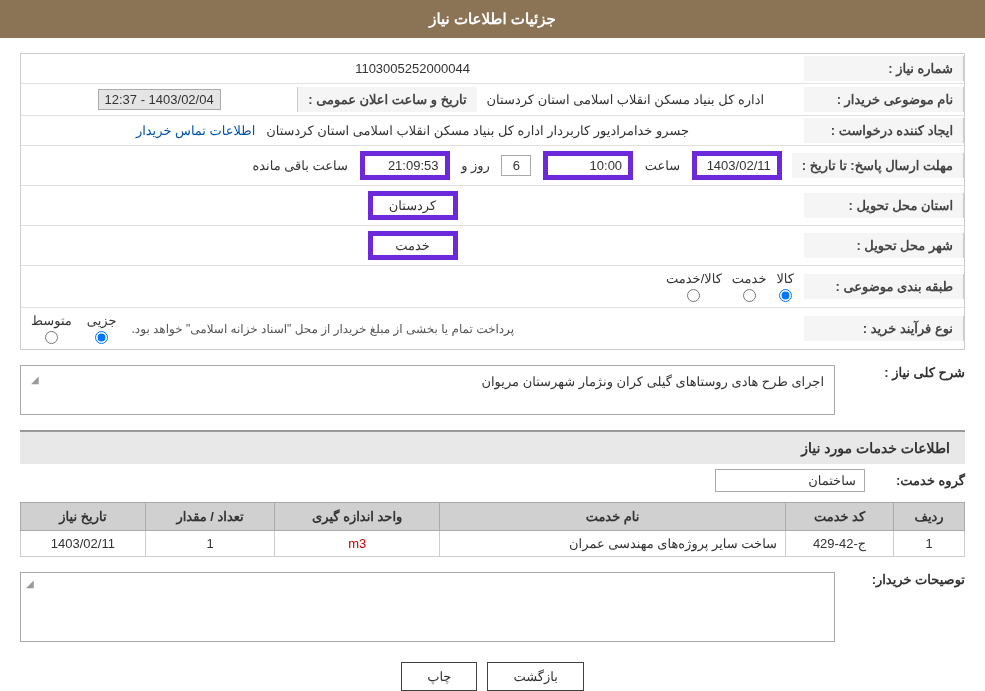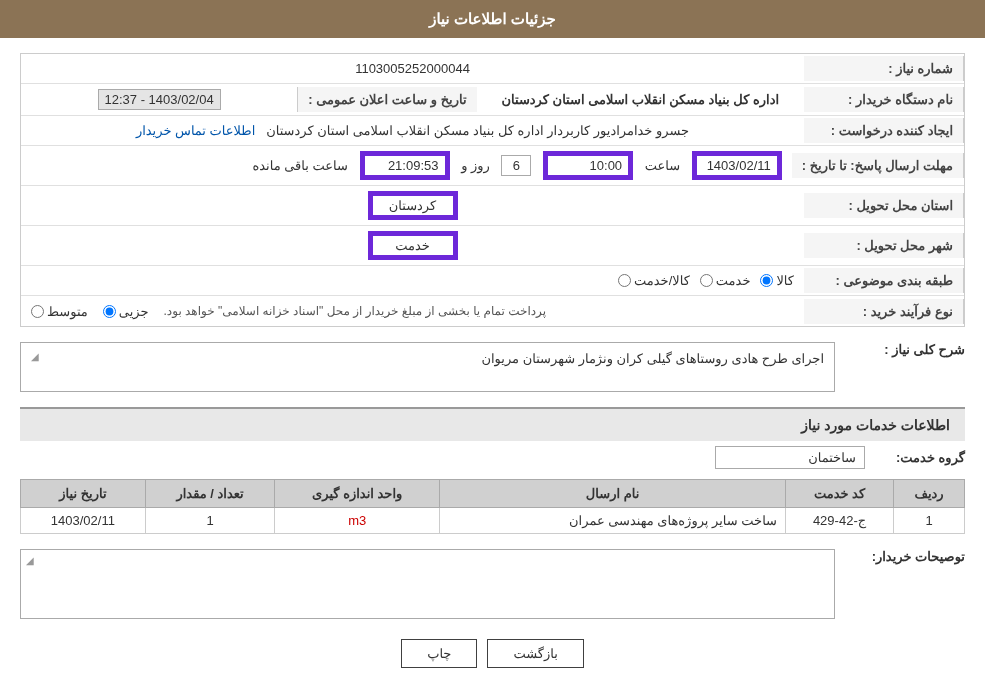--- a/index.html
+++ b/index.html
@@ -90,20 +90,21 @@
     .radio-group {
       display: inline-flex;
       align-items: center;
       gap: 10px;
       flex-direction: row-reverse;
     }
     .radio-item {
       display: inline-flex;
       align-items: center;
       gap: 3px;
+      flex-direction: column;
     }
     .section-title {
       background: #e8e8e8;
       padding: 8px 15px;
       font-weight: bold;
       font-size: 14px;
       margin: 10px 0 5px 0;
       border-top: 2px solid #999;
     }
     .description-box {
@@ -194,22 +195,22 @@
   <div class="content">
 
     <div class="info-section">
 
       <div class="info-row">
         <div class="label-cell">شماره نیاز :</div>
         <div class="value-cell center">1103005252000044</div>
       </div>
 
       <div class="info-row">
-        <div class="label-cell">نام دستگاه خریدار :</div>
-        <div class="value-cell" style="flex:1.2; text-align:center;font-weight:bold;">اداره کل بنیاد مسکن انقلاب اسلامی استان کردستان</div>
+        <div class="label-cell">نام موضوعی خریدار :</div>
+        <div class="value-cell" style="flex:1.2; text-align:left;">اداره کل بنیاد مسکن انقلاب اسلامی استان کردستان</div>
         <div class="label-cell" style="border-right: none; border-left: 1px solid #ccc;">تاریخ و ساعت اعلان عمومی :</div>
         <div class="value-cell" style="min-width:130px; text-align:center;">
           <span class="input-box">1403/02/04 - 12:37</span>
         </div>
       </div>
 
       <div class="info-row">
         <div class="label-cell">ایجاد کننده درخواست :</div>
         <div class="value-cell" style="text-align:center;">
           <span>جسرو خدامرادیور کاربردار اداره کل بنیاد مسکن انقلاب اسلامی استان کردستان</span>
@@ -307,21 +308,21 @@
     <div class="service-group-row">
       <div style="font-weight:bold; min-width:90px; text-align:right;">گروه خدمت:</div>
       <div class="service-value-box">ساختمان</div>
     </div>
 
     <table class="services-table">
       <thead>
         <tr>
           <th>ردیف</th>
           <th>کد خدمت</th>
-          <th>نام ارسال</th>
+          <th>نام خدمت</th>
           <th>واحد اندازه گیری</th>
           <th>تعداد / مقدار</th>
           <th>تاریخ نیاز</th>
         </tr>
       </thead>
       <tbody id="table-body">
       <tr>
     <td>1</td>
     <td>ج-42-429</td>
     <td class="service-name">ساخت سایر پروژه‌های مهندسی عمران</td>

